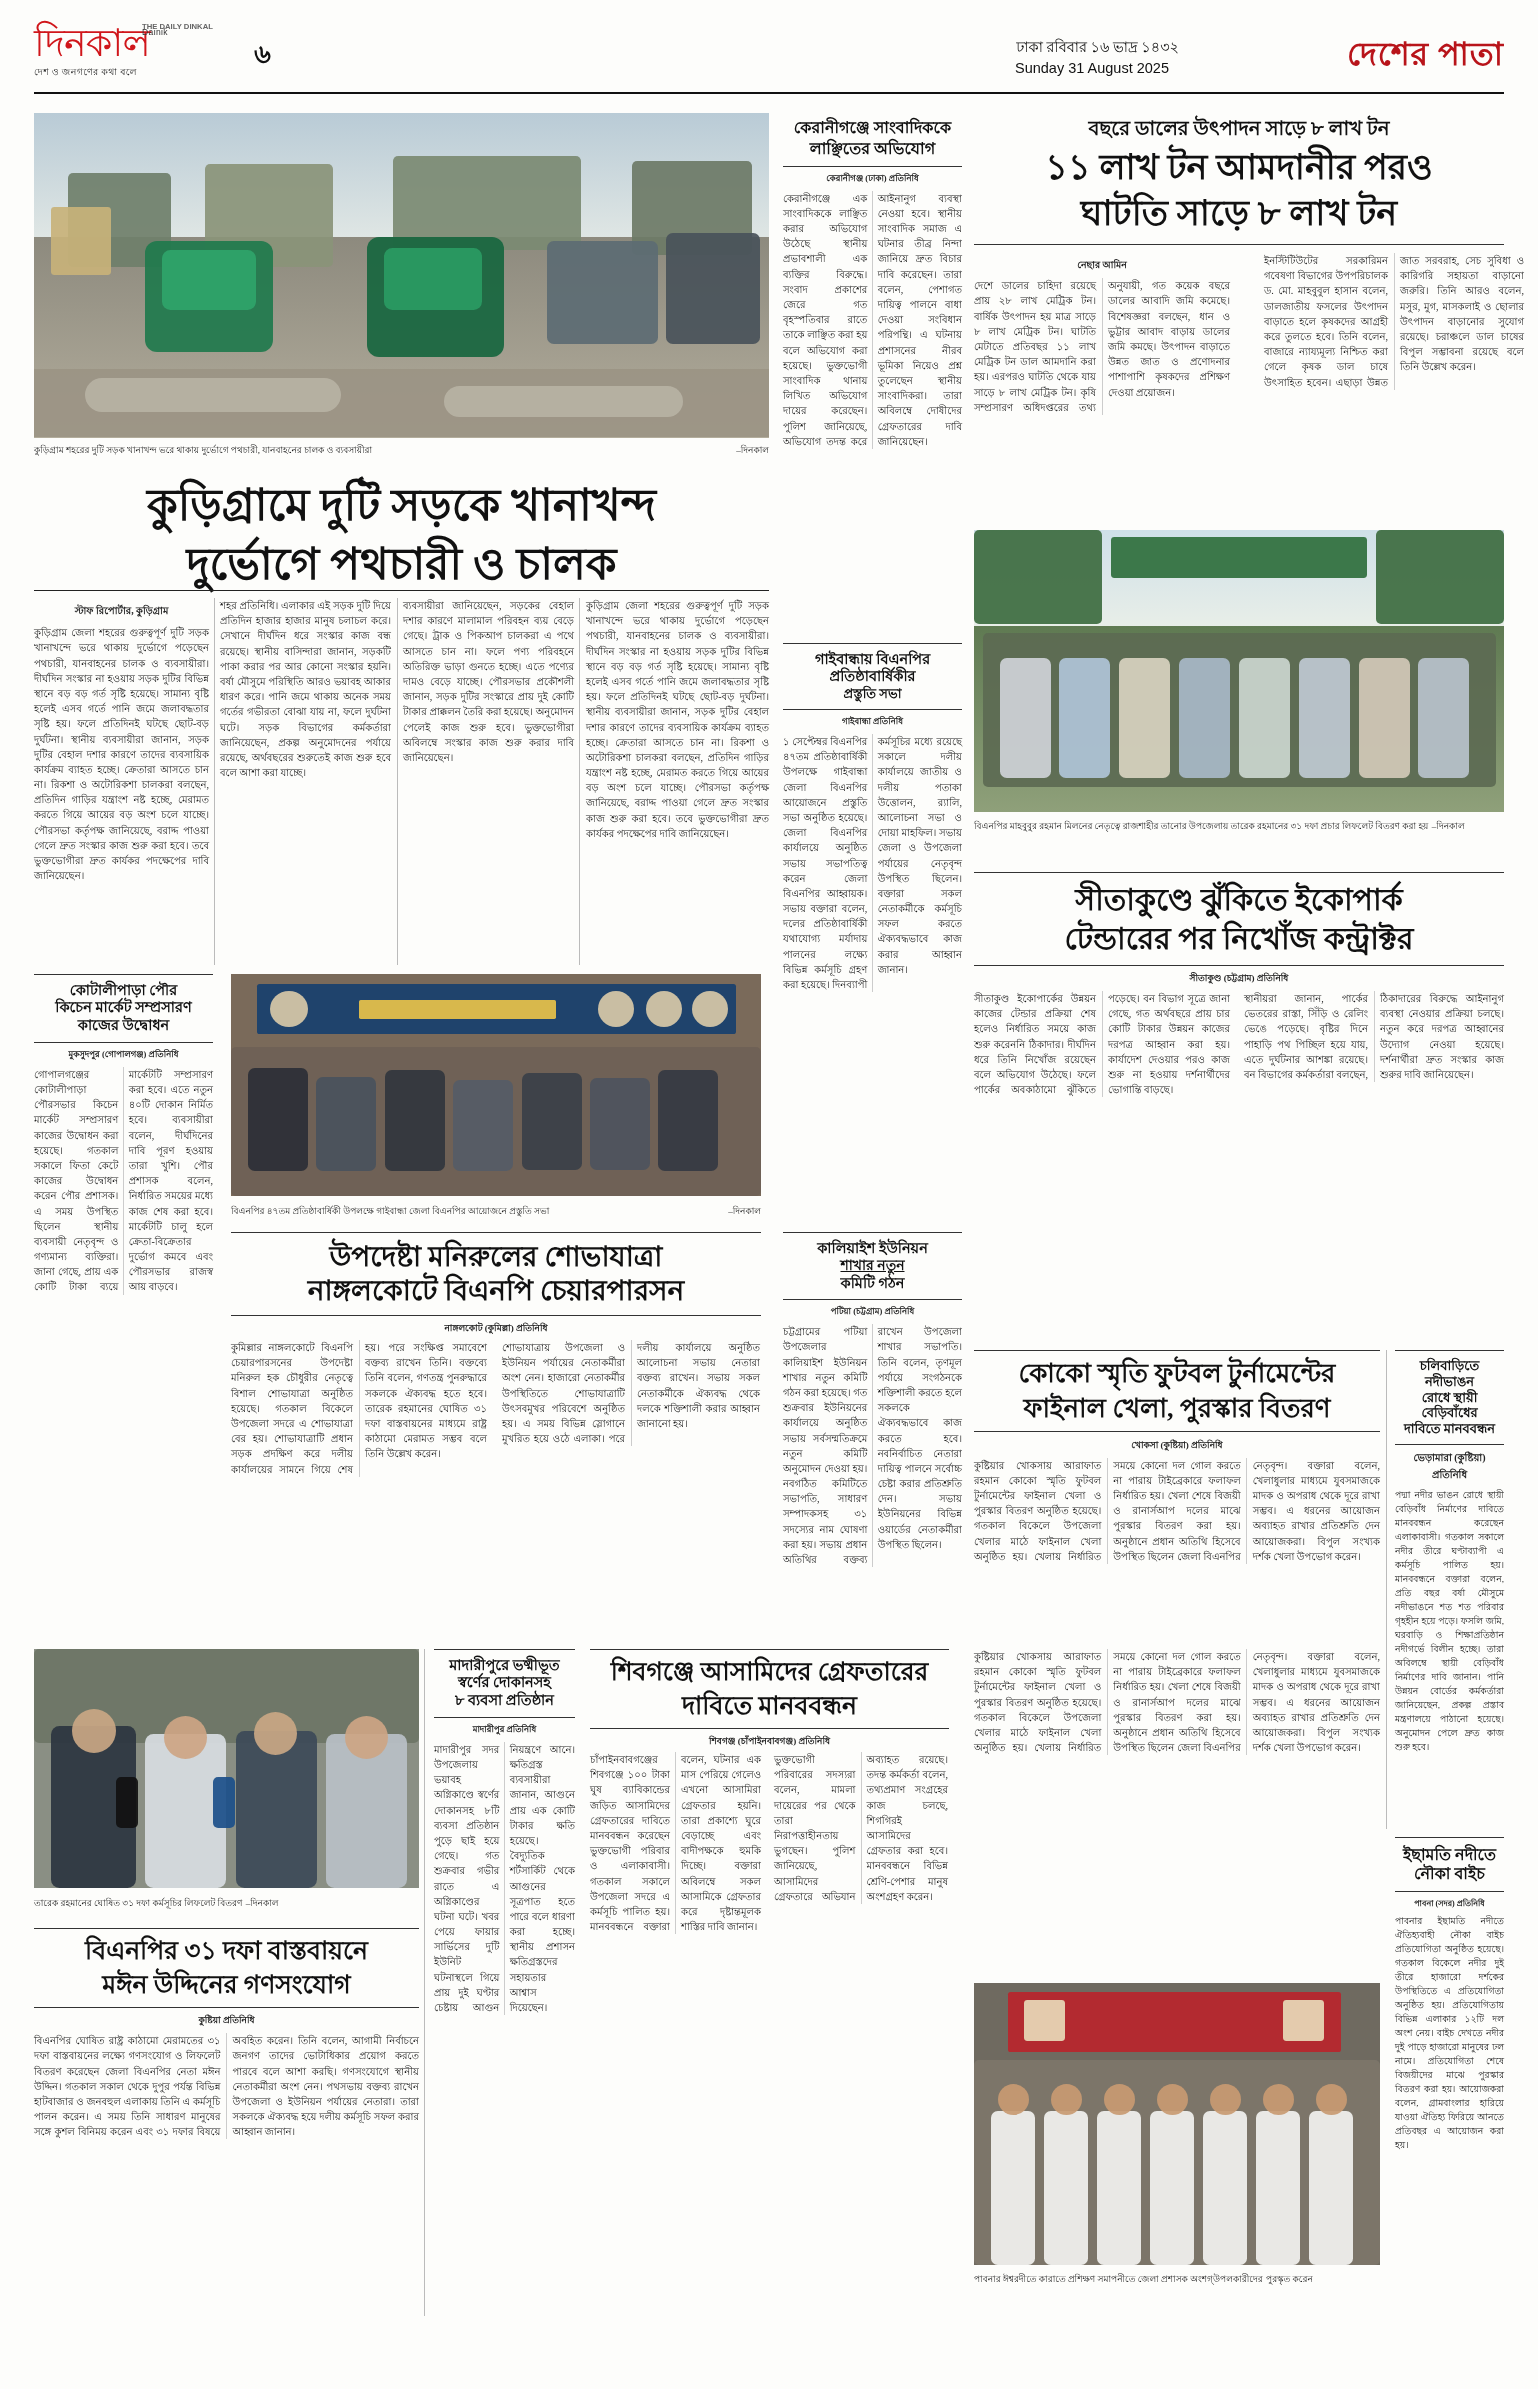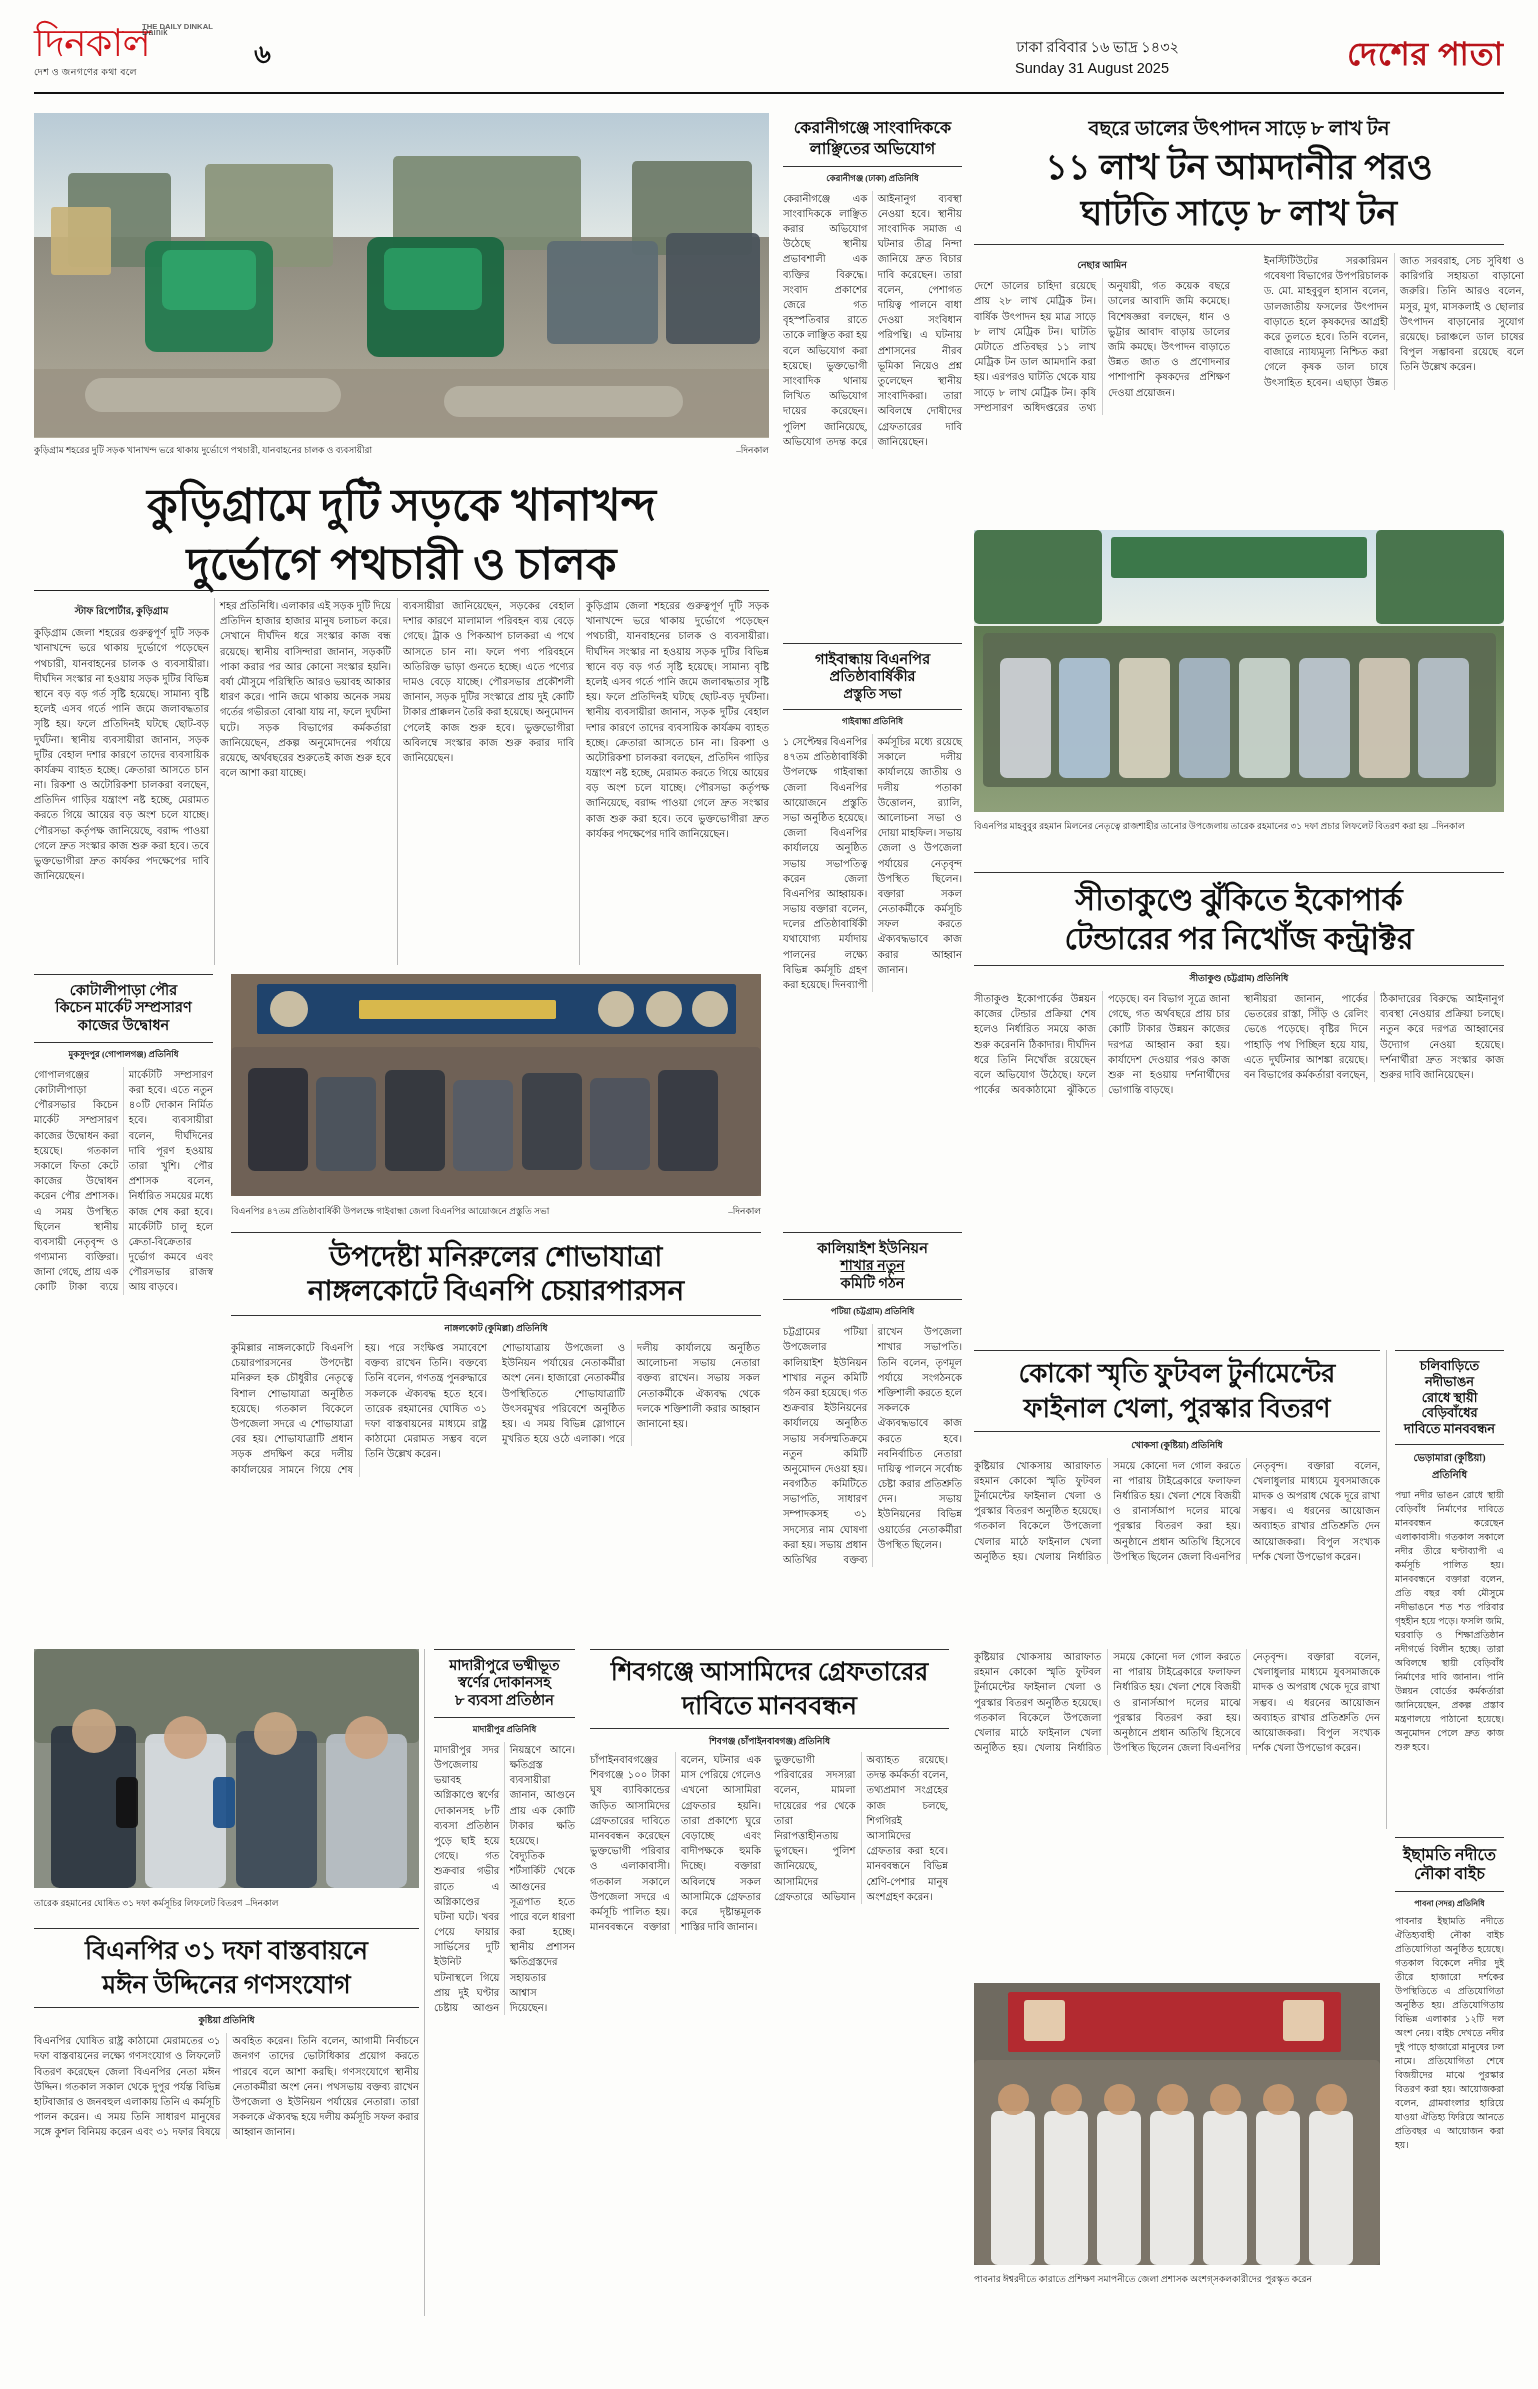--- a/index.html
+++ b/index.html
@@ -367,18 +367,18 @@
     <div class="blob" style="left:335px;top:128px;width:44px;height:154px;background:#f2f2f0;border-radius:6.8px;"></div>
     <div class="blob" style="left:24px;top:101px;width:31px;height:31px;background:#c89a72;border-radius:50%;"></div>
     <div class="blob" style="left:77px;top:101px;width:31px;height:31px;background:#c89a72;border-radius:50%;"></div>
     <div class="blob" style="left:130px;top:101px;width:31px;height:31px;background:#c89a72;border-radius:50%;"></div>
     <div class="blob" style="left:183px;top:101px;width:31px;height:31px;background:#c89a72;border-radius:50%;"></div>
     <div class="blob" style="left:236px;top:101px;width:31px;height:31px;background:#c89a72;border-radius:50%;"></div>
     <div class="blob" style="left:289px;top:101px;width:31px;height:31px;background:#c89a72;border-radius:50%;"></div>
     <div class="blob" style="left:342px;top:101px;width:31px;height:31px;background:#c89a72;border-radius:50%;"></div>
   </div>
   <div class="col" style="left:974px; top:2270px; width:406px;">
-    <span class="cap" style="display:inline">পাবনার ঈশ্বরদীতে কারাতে প্রশিক্ষণ সমাপনীতে জেলা প্রশাসক অংশগ্সকলকারীদের</span>
+    <span class="cap" style="display:inline">পাবনার ঈশ্বরদীতে কারাতে প্রশিক্ষণ সমাপনীতে জেলা প্রশাসক অংশগ্উপলকারীদের</span>
     <span class="cap" style="display:inline">পুরস্কৃত করেন</span>
   </div>
 
 </div>
 
 
 </body></html>

